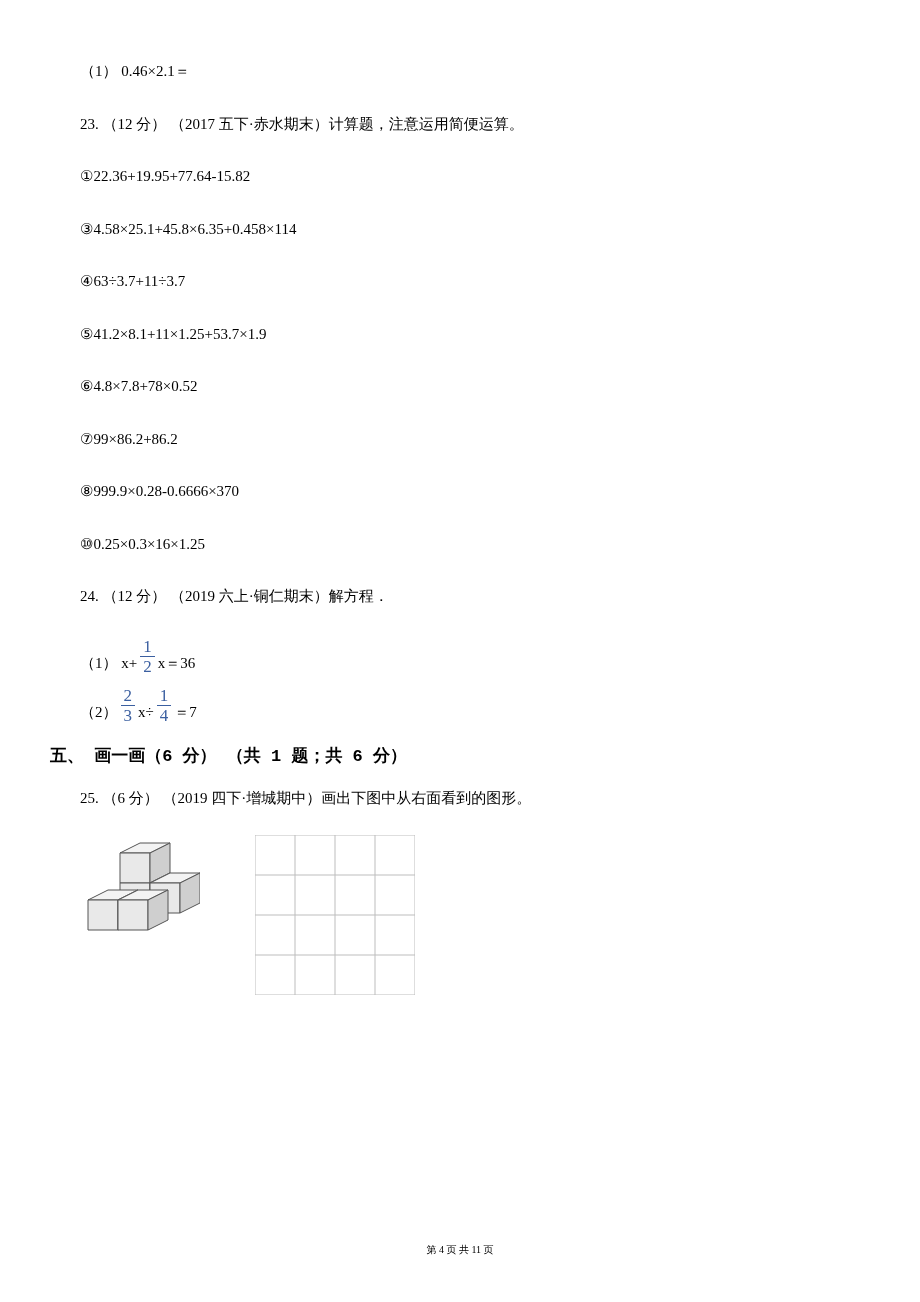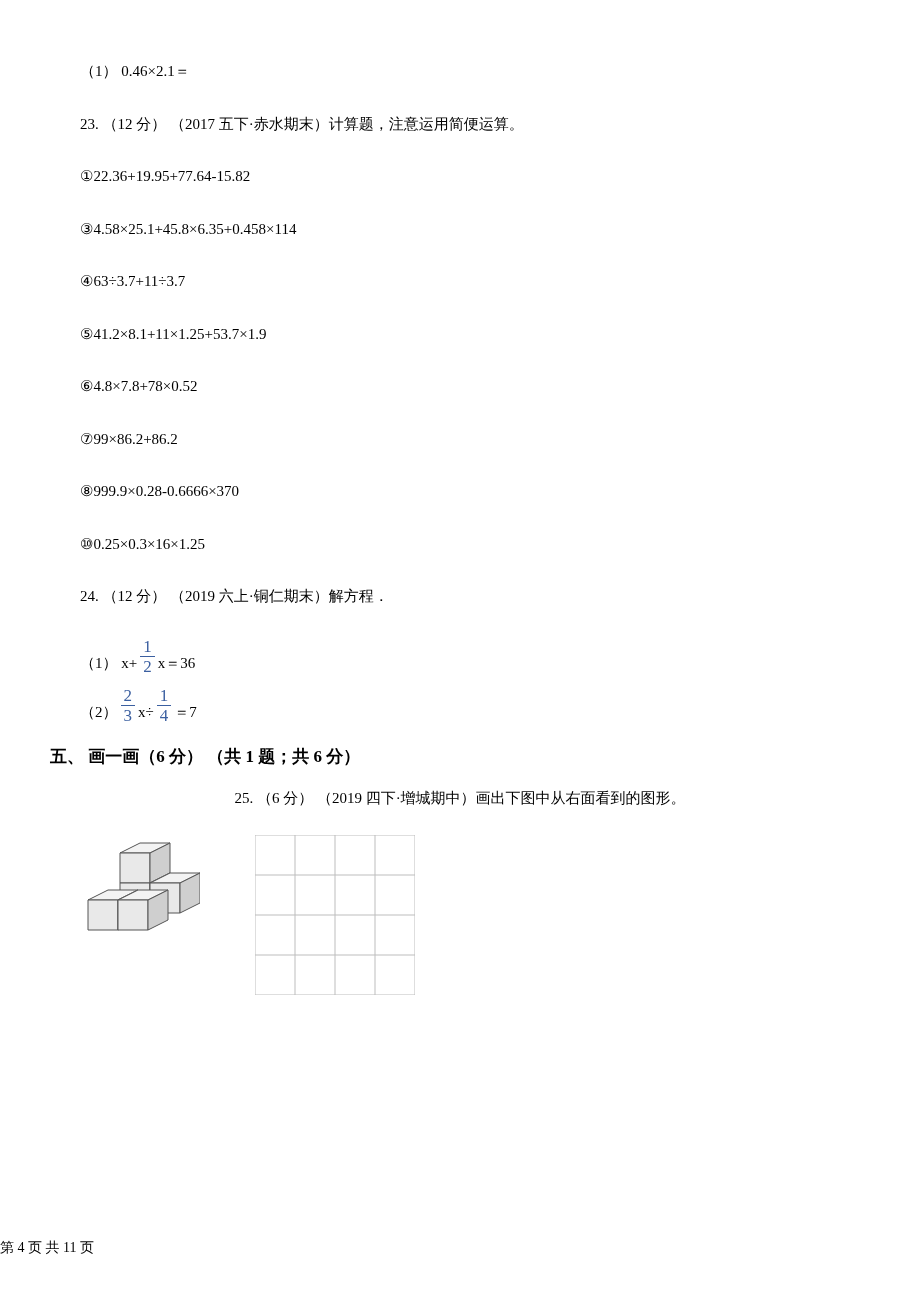--- a/index.html
+++ b/index.html
@@ -18,25 +18,24 @@
       padding: 60px 80px 40px 80px;
     }
     .content {
       line-height: 1.5;
     }
     .line {
       margin-bottom: 30px;
     }
     .q-line {
       margin-bottom: 8px;
-      text-align: center;
     }
     .section-header {
       font-weight: bold;
-      font-family: Liberation Serif, serif;
+      font-family: Liberation Mono, monospace;
       font-size: 17px;
       margin-left: -30px;
       margin-top: 20px;
       margin-bottom: 18px;
     }
     .eq-line {
       display: flex;
       align-items: flex-end;
       margin-bottom: 12px;
     }
@@ -63,22 +62,22 @@
       align-items: flex-start;
       gap: 55px;
       margin-top: 25px;
       margin-bottom: 25px;
     }
     .footer {
       position: absolute;
       bottom: 45px;
       left: 0;
       right: 0;
-      text-align: left;
-      font-size: 14px;
+      text-align: center;
+      font-size: 10px;
     }
   </style>
 </head>
 <body>
 
 <div class="content">
 
   <div class="line">（1） 0.46×2.1＝</div>
 
 

